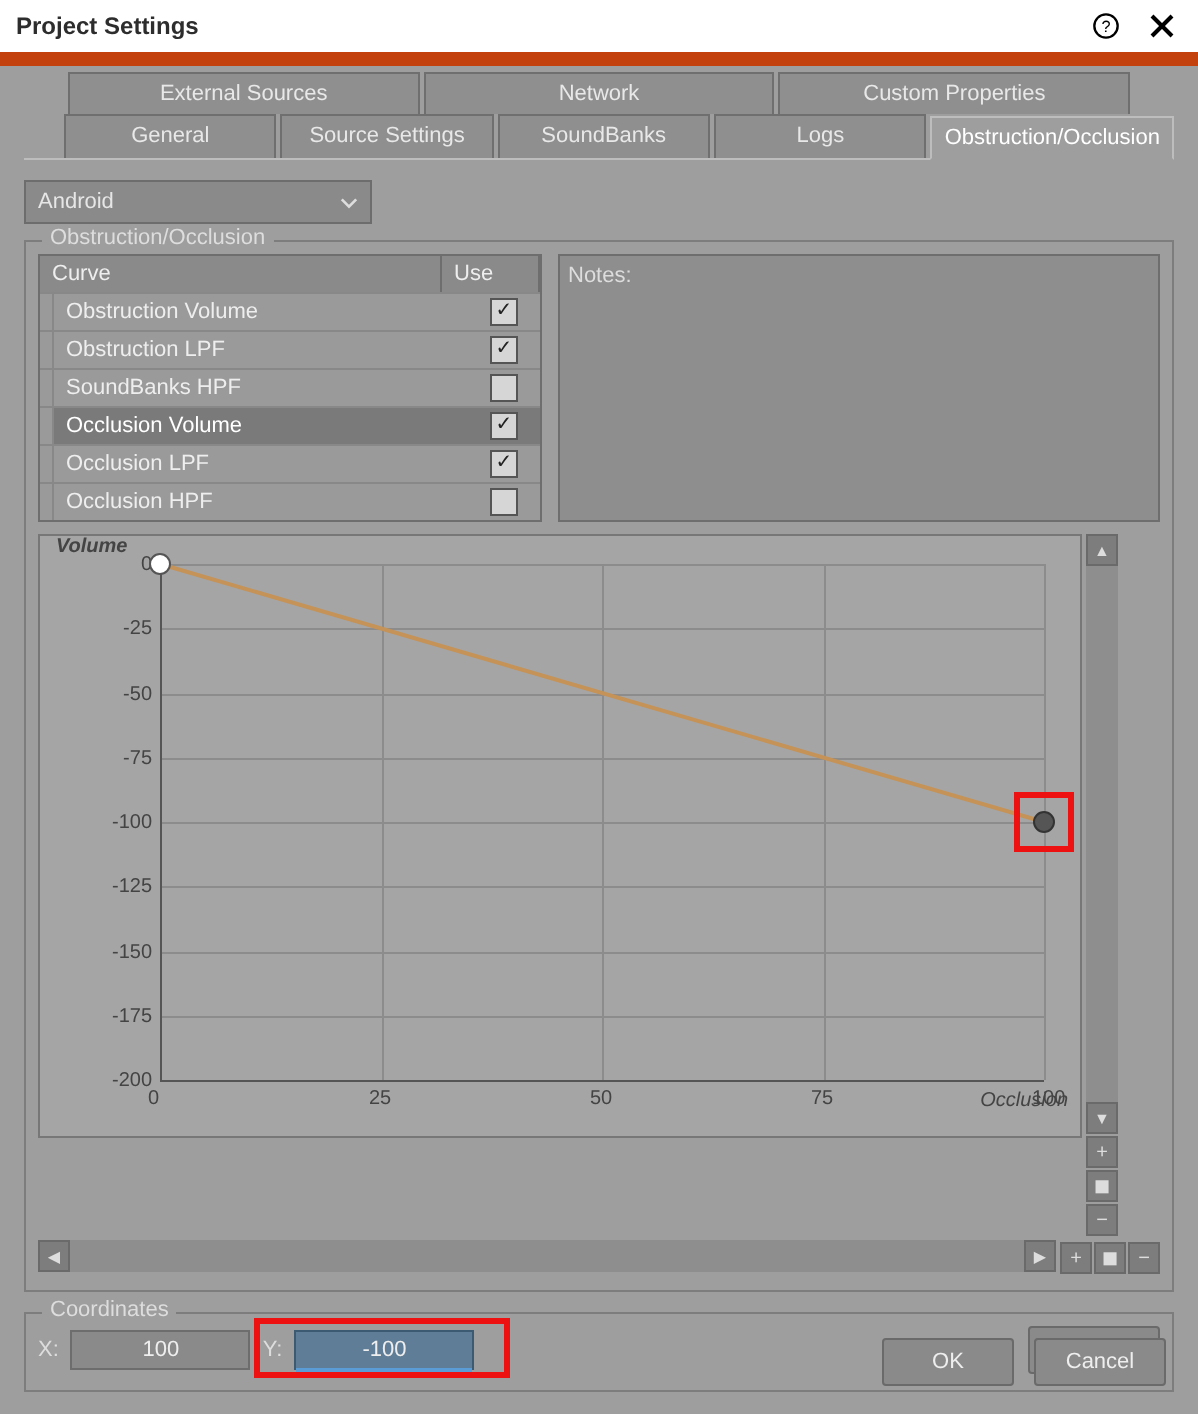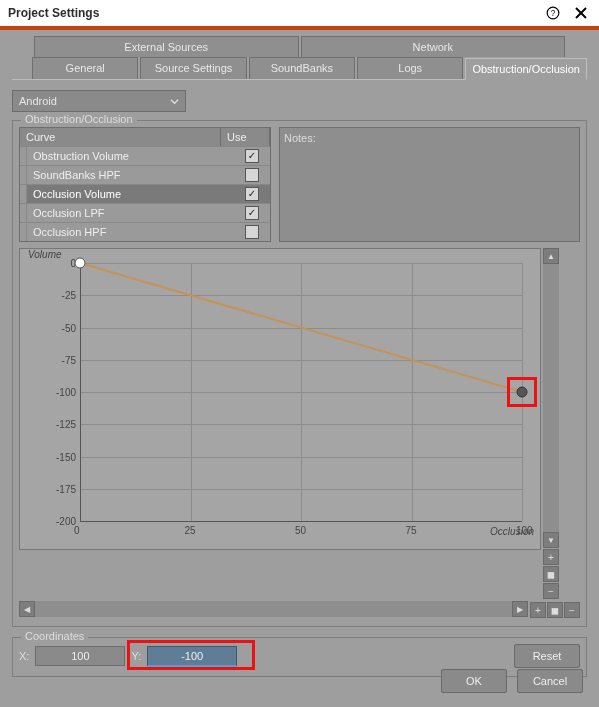--- a/index.html
+++ b/index.html
@@ -1,17 +1,17 @@
 <!DOCTYPE html>
 <html><head>
 <meta charset="utf-8">
 <style>
 html,body{margin:0;padding:0;font-family:Arial,Helvetica,sans-serif;font-size:11px;color:#2d2d2d;background:#9e9e9e;}
 .window{width:599px;height:707px;background:#9e9e9e;position:relative;box-sizing:border-box;}
-.titlebar{height:26px;background:#fff;display:flex;align-items:center;padding:0 8px;border-bottom:4px solid #c2410c;}
+.titlebar{height:26px;background:#fff;display:flex;align-items:center;padding:0 8px;border-bottom:7px solid #c2410c;}
 .titlebar .title{font-weight:bold;font-size:12px;flex:1;}
 .titlebar .ticon{width:20px;height:20px;display:flex;align-items:center;justify-content:center;cursor:pointer;}
 .body{position:absolute;top:26px;left:0;right:0;bottom:0;padding:10px 12px 12px 12px;box-sizing:border-box;}
 .tabs-row{display:flex;gap:2px;margin-left:20px;}
 .tab{flex:1;text-align:center;padding:4px 6px;background:#8f8f8f;border:1px solid #6f6f6f;border-bottom:none;color:#e8e8e8;cursor:pointer;box-sizing:border-box;}
 .tab.active{background:#9e9e9e;border:1px solid #bdbdbd;border-bottom:1px solid #9e9e9e;position:relative;top:1px;color:#fff;}
 .tabs2{margin-top:0;}
 .tabs2 .tab{flex:1;font-size:11px;}
 .tabstrip-border{border:1px solid #bdbdbd;border-top:none;height:0;}
 .platform-row{margin:10px 0 8px 0;}
@@ -81,20 +81,21 @@
           <line x1="11" y1="1" x2="1" y2="11" stroke="#000" stroke-width="2"></line>
         </svg>
   </span>
 </div>
 
 <div class="body">
 
   <div class="tabs-row" style="margin-left:22px;margin-right:22px;">
     <div class="tab">External Sources</div>
     <div class="tab">Network</div>
+    <div class="tab">Custom Properties</div>
   </div>
 
   <div class="tabs-row tabs2">
     <div class="tab">General</div>
     <div class="tab">Source Settings</div>
     <div class="tab">SoundBanks</div>
     <div class="tab">Logs</div>
     <div class="tab active">Obstruction/Occlusion</div>
   </div>
   <div class="tabstrip-border"></div>
@@ -121,20 +122,27 @@
         <div id="table-body">
               <div class="trow">
                 <div class="handle"></div>
                 <div class="cell-curve">Obstruction Volume</div>
                 <div class="cell-use">
                   <div class="checkbox checked"></div>
                 </div>
               </div>
               <div class="trow">
                 <div class="handle"></div>
+                <div class="cell-curve">Obstruction LPF</div>
+                <div class="cell-use">
+                  <div class="checkbox checked"></div>
+                </div>
+              </div>
+              <div class="trow">
+                <div class="handle"></div>
                 <div class="cell-curve">SoundBanks HPF</div>
                 <div class="cell-use">
                   <div class="checkbox"></div>
                 </div>
               </div>
               <div class="trow sel">
                 <div class="handle"></div>
                 <div class="cell-curve">Occlusion Volume</div>
                 <div class="cell-use">
                   <div class="checkbox checked"></div>
@@ -157,21 +165,21 @@
             </div>
       </div>
       <div class="notes">
         <span>Notes:</span>
       </div>
     </div>
 
     <div class="graph-wrap">
       <div class="graph-outer">
         <div class="graph-canvas" id="graph">
-              <div class="ylabel" style="left: 8px; top: 0px;">Volume</div>
+              <div class="ylabel" style="left: 8px; top: 0px; font-weight: bold;">Volume</div>
               <div class="xlabel" style="right: 6px; bottom: 12px; margin-top: 12px;">Occlusion</div>
               <div class="gridline" style="left: 60px; top: 14px; width: 442px; height: 1px;"></div>
               <div class="tick" style="right: 464px; top: 9px;">0</div>
               <div class="gridline" style="left: 60px; top: 46.25px; width: 442px; height: 1px;"></div>
               <div class="tick" style="right: 464px; top: 41.25px;">-25</div>
               <div class="gridline" style="left: 60px; top: 78.5px; width: 442px; height: 1px;"></div>
               <div class="tick" style="right: 464px; top: 73.5px;">-50</div>
               <div class="gridline" style="left: 60px; top: 110.75px; width: 442px; height: 1px;"></div>
               <div class="tick" style="right: 464px; top: 105.75px;">-75</div>
               <div class="gridline" style="left: 60px; top: 143px; width: 442px; height: 1px;"></div>

